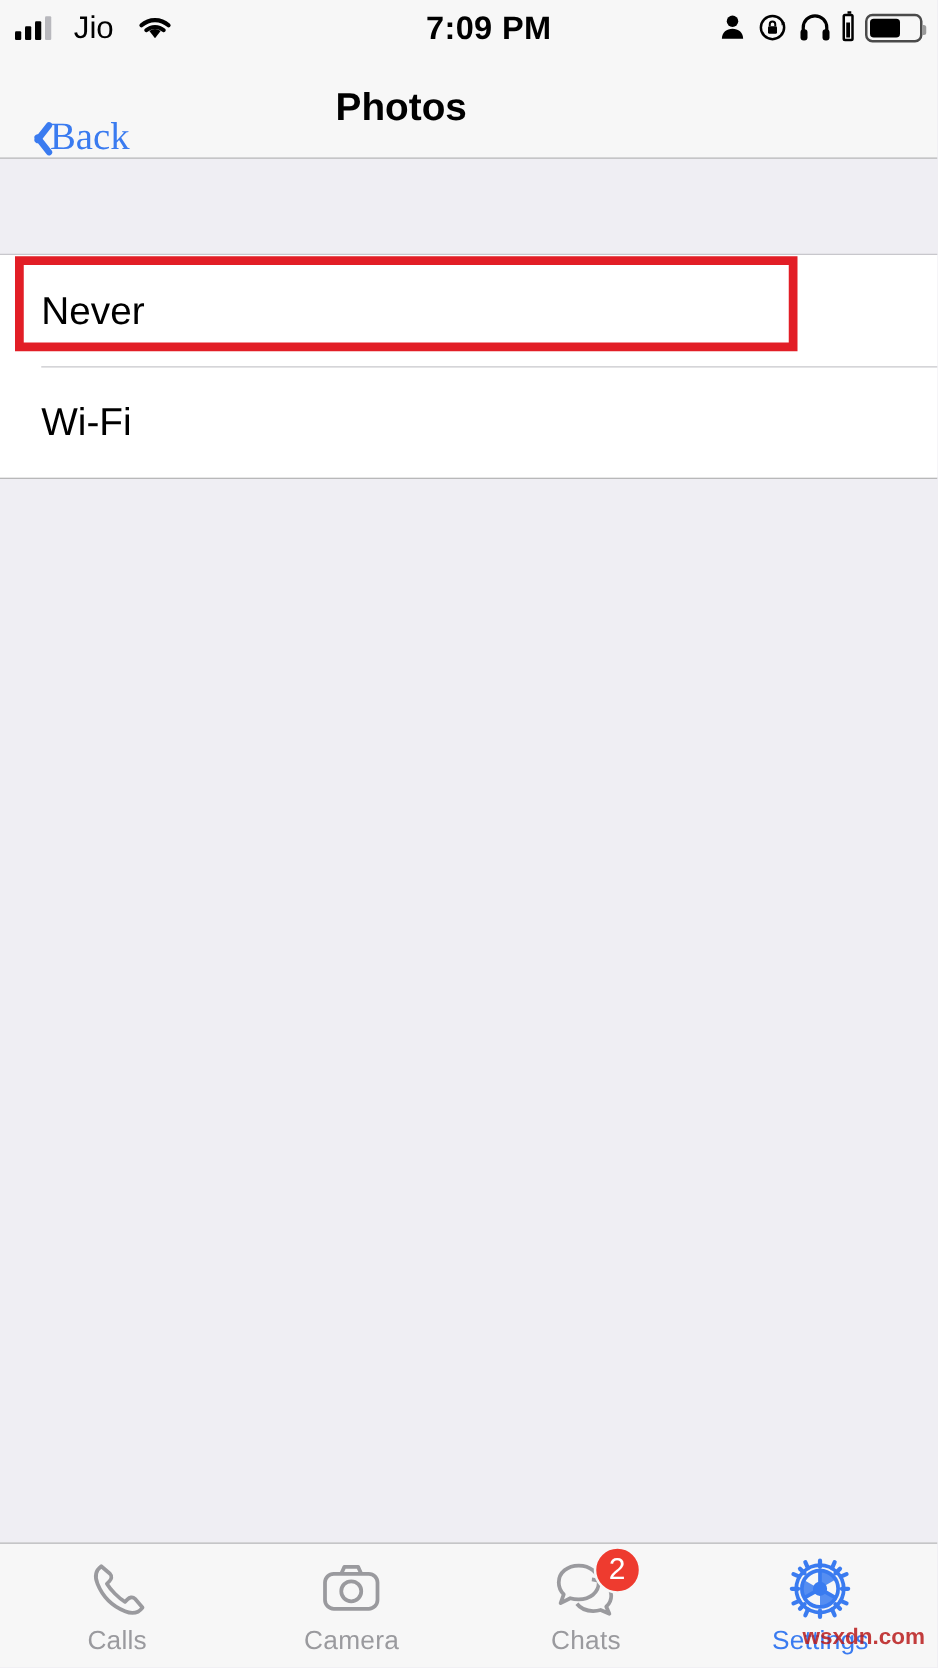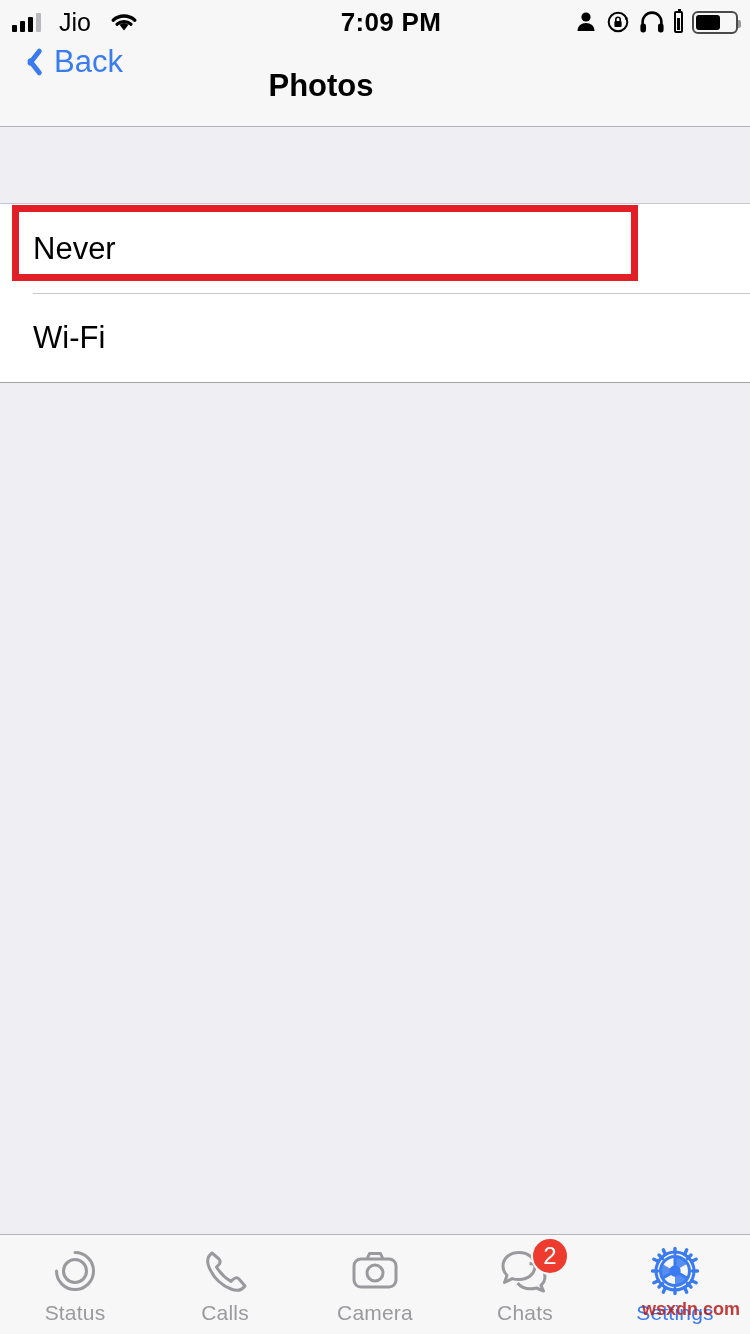--- a/index.html
+++ b/index.html
@@ -44,21 +44,21 @@
   .hp-batt:before{ content:""; position:absolute; top:-4px; left:2px; width:3px; height:2px; background:#000; }
   .hp-batt i{ position:absolute; left:1px; right:1px; bottom:1px; top:5px; background:#000; }
 
   
   .navbar {
     position:absolute; top:44px; left:0; width:750px; height:83px;
     background:#F7F7F7; border-bottom:1px solid #B5B5B8;
   }
   .back-btn {
     position:absolute; left:18px; top:0; height:83px;
-    display:flex; align-items:flex-start; gap:14px; cursor:pointer;
+    display:flex; align-items:flex-end; gap:0; cursor:pointer;font-family:Liberation Serif, serif;
   }
   .chev { width:22px; height:34px; position:relative; }
   .chev:before, .chev:after {
     content:""; position:absolute; left:8px; width:5px; height:20px;
     background:#3A7BF0; border-radius:3px;
   }
   .chev:before { top:1px; transform:rotate(38deg); transform-origin:bottom center; }
   .chev:after  { top:15px; transform:rotate(-38deg); transform-origin:top center; }
   .back-label { font-size:31px; color:#3A7BF0; }
   .nav-title {
@@ -200,29 +200,20 @@
 
 
   </div>
 
   <div class="highlight"></div>
 
   <div class="filler"></div>
 
   <div class="tabbar">
 
-    <div class="tab">
-      <svg class="tab-icon" viewBox="0 0 52 52">
-        <circle cx="26" cy="26" r="11.5" stroke="#9A9A9E" stroke-width="3" fill="none"></circle>
-        <path d="M26 7.5 A18.5 18.5 0 0 1 44.5 26" stroke="#9A9A9E" stroke-width="3" fill="none" stroke-linecap="round"></path>
-        <path d="M44.5 26 A18.5 18.5 0 0 1 26 44.5" stroke="#9A9A9E" stroke-width="3" fill="none" stroke-linecap="round"></path>
-        <path d="M26 44.5 A18.5 18.5 0 0 1 7.5 26" stroke="#9A9A9E" stroke-width="3" fill="none" stroke-linecap="round"></path>
-      </svg>
-      <span class="tab-label">Status</span>
-    </div>
 
     <div class="tab">
       <svg class="tab-icon" viewBox="0 0 52 52">
         <path d="M13 8 C9 11 7.5 16 10 22 C14 32 22 40 32 44 C38 46.5 43 45 46 41 L40 34 C38 32 35.5 33 34 34.5 L32 36.5 C27 33.5 20.5 27 17.5 22 L19.5 20 C21 18.5 22 16 20 14 Z" stroke="#9A9A9E" stroke-width="3" fill="none" stroke-linejoin="round"></path>
       </svg>
       <span class="tab-label">Calls</span>
     </div>
 
     <div class="tab">
       <svg class="tab-icon" viewBox="0 0 52 52">

